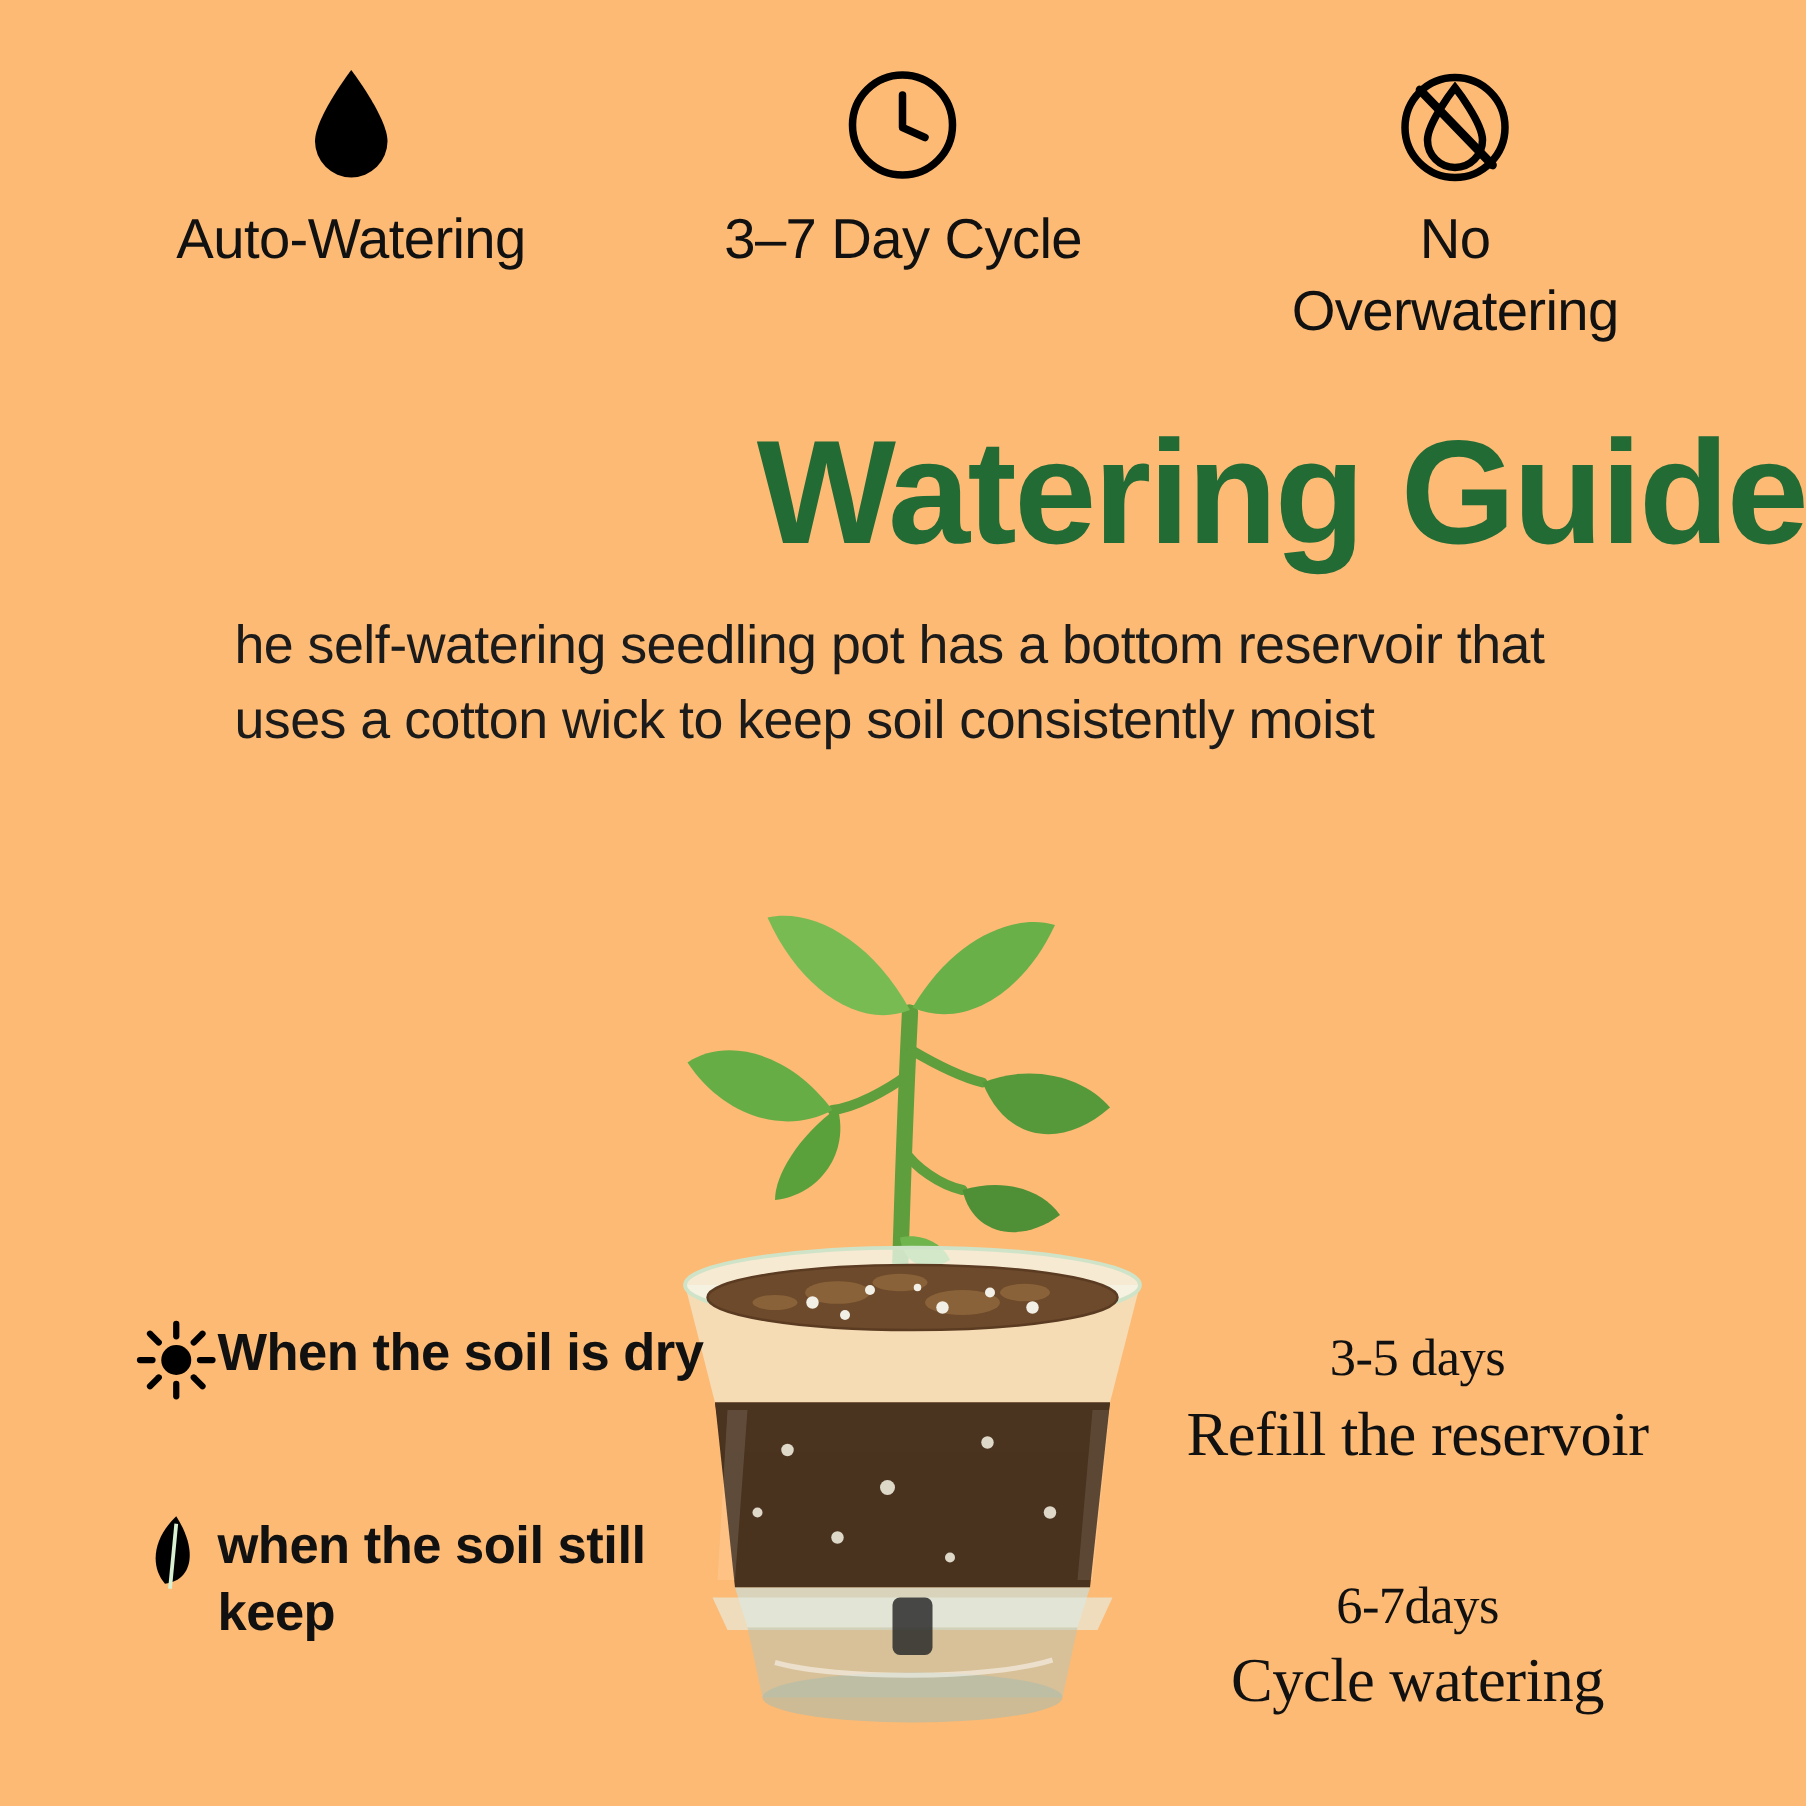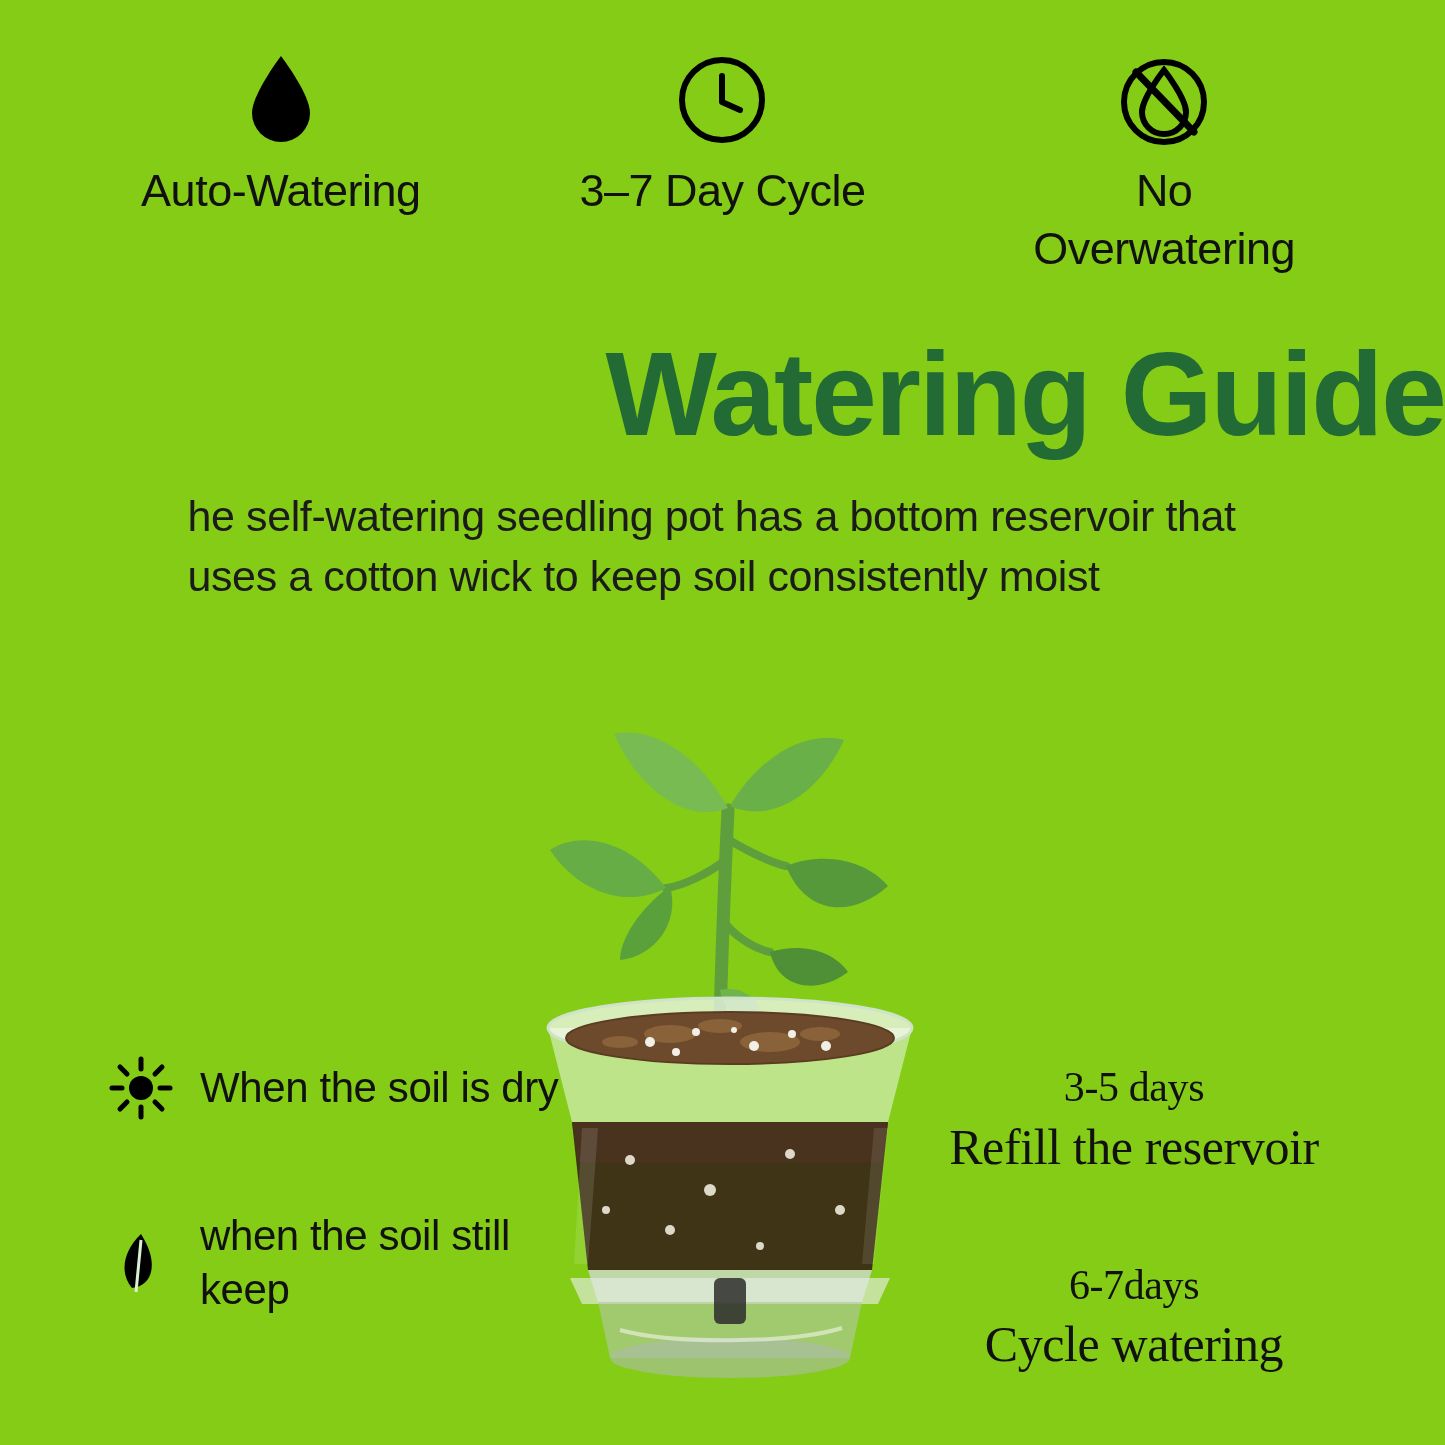--- a/index.html
+++ b/index.html
@@ -12,21 +12,21 @@
     background: #d9f0d2;
     font-family: "Liberation Sans", sans-serif;
     color: #111111;
     overflow: hidden;
     position: relative;
   }
   .page {
     position: relative;
     width: 1445px;
     height: 1445px;
-    background: #84cc16;
+    background: #fdba74;
   }
 
   
   .features {
     display: flex;
     justify-content: space-around;
     align-items: flex-start;
     padding: 52px 60px 0 60px;
     box-sizing: border-box;
   }
@@ -94,23 +94,22 @@
   .bottom-right {
     position: absolute;
     right: 96px;
     top: 1060px;
     width: 430px;
     text-align: center;
     font-family: Liberation Serif, serif;
   }
   .info-row {
     display: flex;
-    align-items: center;
-    gap: 26px;
     margin-bottom: 88px;
+    font-weight: bold;
   }
   .info-icon {
     width: 66px;
     min-width: 66px;
     height: 66px;
     display: flex;
     align-items: center;
     justify-content: center;
   }
   .info-text {

